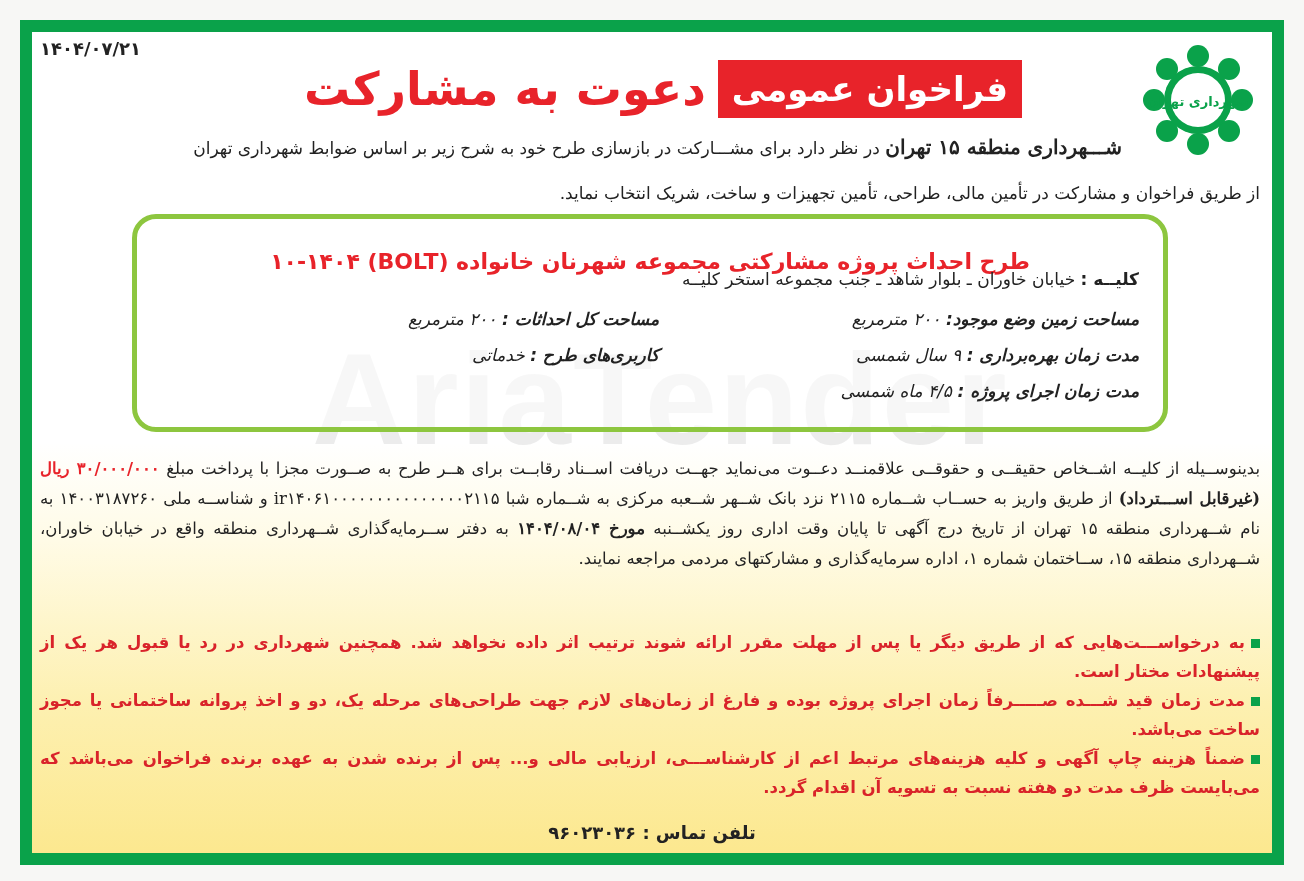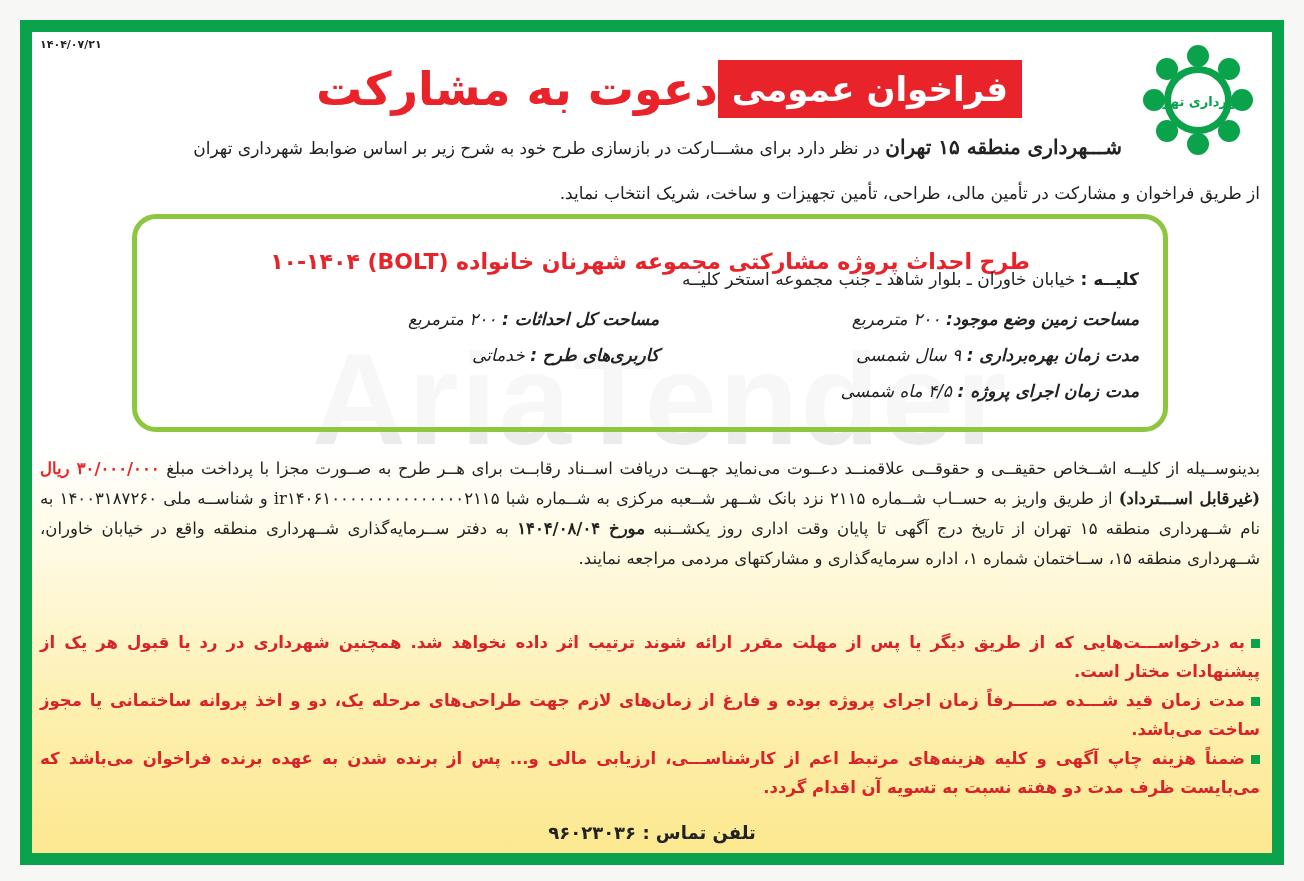--- a/index.html
+++ b/index.html
@@ -10,35 +10,35 @@
   .frame {
     position: absolute; left: 20px; top: 20px; width: 1264px; height: 845px;
     background: #0aa24a; box-sizing: border-box;
   }
   .paper {
     position: absolute; left: 12px; top: 12px; right: 12px; bottom: 12px;
     background: linear-gradient(to bottom, #ffffff 0%, #ffffff 50%, #fffbe6 62%, #fdf0b0 82%, #fce88f 100%);
     overflow: hidden;
   }
   .date {
-    position: absolute; left: 8px; top: 6px; font-size: 11px; font-weight: bold; color: #222;
+    position: absolute; left: 8px; top: 6px; font-size: 18px; font-weight: bold; color: #222;
     direction: ltr;
   }
   .logo {
     position: absolute; right: 18px; top: 12px; width: 112px; height: 112px;
   }
   .headline {
     position: absolute; top: 28px; right: 250px; height: 58px; display: flex; direction: rtl; align-items: center;
   }
   .hl-box {
     background: #e8232a; color: #fff; font-weight: bold; font-size: 34px; padding: 0 14px;
     height: 58px; line-height: 58px; font-family: "DejaVu Sans", sans-serif;
   }
   .hl-red {
-    color: #e8232a; font-weight: bold; font-size: 46px; line-height: 58px;
+    color: #e8232a; font-weight: bold; font-size: 46px; margin-right: 12px; line-height: 58px;
   }
   .intro {
     position: absolute; top: 100px; right: 150px; left: 8px; direction: rtl; text-align: justify;
     font-family: "DejaVu Serif", serif; font-size: 17px; line-height: 30px; color: #222;
   }
   .intro .lead { font-weight: bold; font-size: 20px; }
   .intro-2 {
     position: absolute; top: 146px; right: 12px; left: 8px; direction: rtl; text-align: right;
     font-family: "DejaVu Serif", serif; font-size: 17px; line-height: 30px; color: #222;
   }

